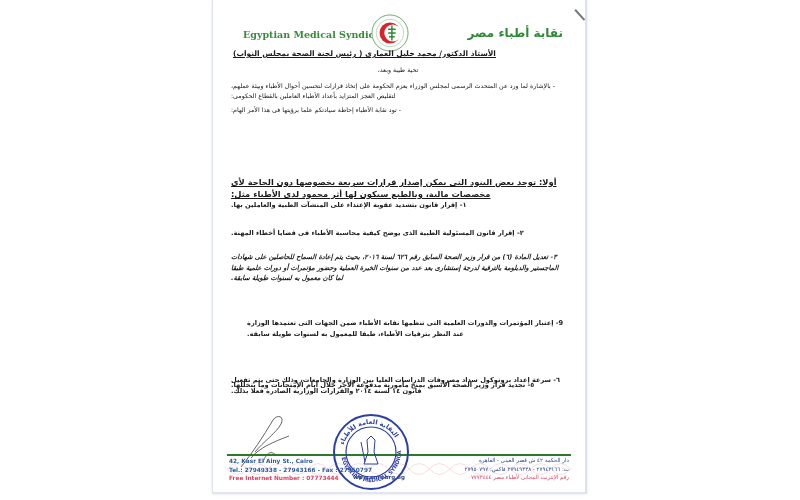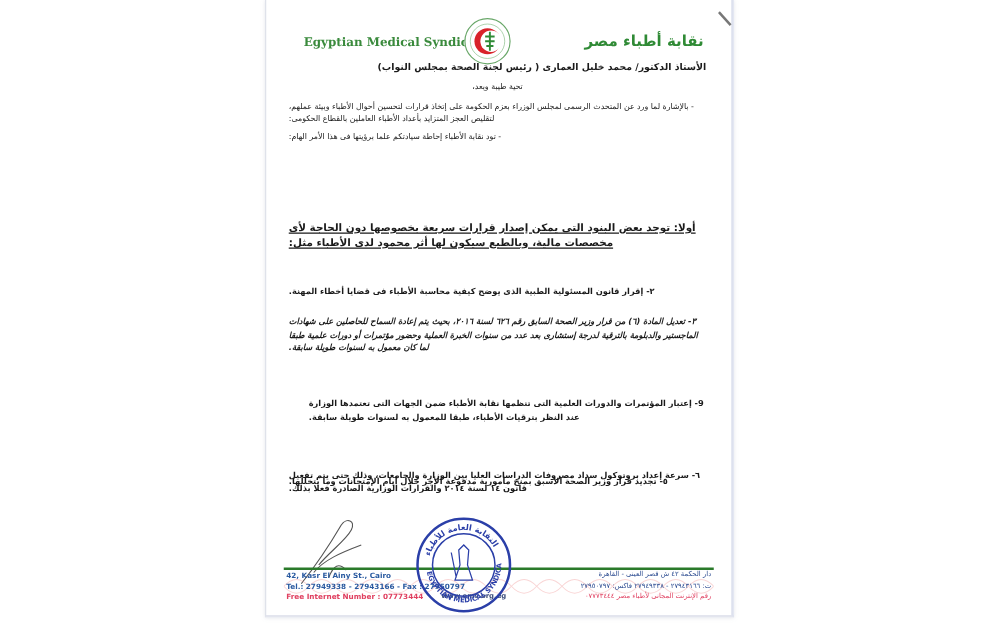--- a/index.html
+++ b/index.html
@@ -3,21 +3,21 @@
   <meta charset="utf-8">
   <style>
     html, body { margin:0; padding:0; }
     body { width:800px; height:500px; background:#ffffff; position:relative; overflow:hidden; font-family:"DejaVu Sans", sans-serif; }
     .page { position:absolute; left:212px; top:0; width:372px; height:492px; background:#fff; border-left:1px solid #dfe2ea; border-right:2px solid #dde1ee; border-bottom:2px solid #e3e5ee; box-shadow: 0 0 3px rgba(180,185,200,0.35); }
     .hdr-en { position:absolute; left:30px; top:29px; font-family:"DejaVu Serif", serif; font-weight:bold; font-size:9.5px; color:#3a8a3c; }
     .hdr-ar { position:absolute; right:22px; top:26px; font-size:12px; font-weight:bold; color:#2f8a35; direction:rtl;margin-left:20px; }
     .logo { position:absolute; left:158px; top:14px; width:38px; height:38px; }
     .scratch { position:absolute; right:-2px; top:14px; width:14px; height:1.5px; background:#777; transform:rotate(48deg); }
     .ar { direction:rtl; text-align:left; position:absolute; left:18px; right:20px; color:#1a1a1a; font-size:6.3px; line-height:10px; }
-    .addressee { top:49px; text-align:right; font-size:7.5px; font-weight:bold; right:20px; left:20px; }
+    .addressee { top:49px; text-align:left; font-size:7.5px; font-weight:bold; text-decoration:underline; right:20px; left:20px; }
     .greet { top:65px; text-align:center; font-size:6.3px; }
     .p1 { top:81px; }
     .p2 { top:105px; }
     .section { top:176px; font-size:8.3px; font-weight:bold; line-height:12px; text-decoration:underline; }
     .item { font-weight:bold; font-size:6.6px; line-height:10.5px; }
     .i1 { top:200px; }
     .i2 { top:228px; }
     .i3 { top:252px;font-style:italic; }
     .i4 { top:318px; left:34px; }
     .i5 { top:343px;margin-top:37px; }
@@ -50,20 +50,21 @@
 
   <div class="hdr-ar">نقابة أطباء مصر</div>
 
   <div class="ar addressee">الأستاذ الدكتور/ محمد خليل العمارى ( رئيس لجنة الصحة بمجلس النواب)</div>
   <div class="ar greet">تحية طيبة وبعد،</div>
   <div class="ar p1">- بالإشارة لما ورد عن المتحدث الرسمى لمجلس الوزراء بعزم الحكومة على إتخاذ قرارات لتحسين أحوال الأطباء وبيئة عملهم، لتقليص العجز المتزايد بأعداد الأطباء العاملين بالقطاع الحكومى:</div>
   <div class="ar p2">- تود نقابة الأطباء إحاطة سيادتكم علما برؤيتها فى هذا الأمر الهام:</div>
 
   <div class="ar section">أولا: توجد بعض البنود التى يمكن إصدار قرارات سريعة بخصوصها دون الحاجة لأى مخصصات مالية، وبالطبع سيكون لها أثر محمود لدى الأطباء مثل:</div>
 
+  <div class="ar item i1">١- إقرار قانون بتشديد عقوبة الإعتداء على المنشآت الطبية والعاملين بها.</div>
   <div class="ar item i2">٢- إقرار قانون المسئولية الطبية الذى يوضح كيفية محاسبة الأطباء فى قضايا أخطاء المهنة.</div>
   <div class="ar item i3">٣- تعديل المادة (٦) من قرار وزير الصحة السابق رقم ٦٢٦ لسنة ٢٠١٦، بحيث يتم إعادة السماح للحاصلين على شهادات الماجستير والدبلومة بالترقية لدرجة إستشارى بعد عدد من سنوات الخبرة العملية وحضور مؤتمرات أو دورات علمية طبقا لما كان معمول به لسنوات طويلة سابقة.</div>
   <div class="ar item i4">9- إعتبار المؤتمرات والدورات العلمية التى تنظمها نقابة الأطباء ضمن الجهات التى تعتمدها الوزارة عند النظر بترقيات الأطباء، طبقا للمعمول به لسنوات طويلة سابقة.</div>
   <div class="ar item i5">٥- تجديد قرار وزير الصحة الأسبق بمنح مأمورية مدفوعة الأجر خلال أيام الإمتحانات وما يتخللها.</div>
   <div class="ar item i6">٦- سرعة إعداد بروتوكول سداد مصروفات الدراسات العليا بين الوزارة والجامعات، وذلك حتى يتم تفعيل قانون ١٤ لسنة ٢٠١٤ والقرارات الوزارية الصادرة فعلا بذلك.</div>
 
   <svg class="sig" viewBox="0 0 62 60">
     <path d="M8 55 C 20 40, 30 25, 40 8 C 44 2, 52 4, 48 12 C 44 20, 30 30, 22 40 M18 46 C 26 36, 40 30, 56 24 M30 50 C 34 40, 38 38, 44 44" stroke="#555" stroke-width="0.9" fill="none"></path>
   </svg>
 

